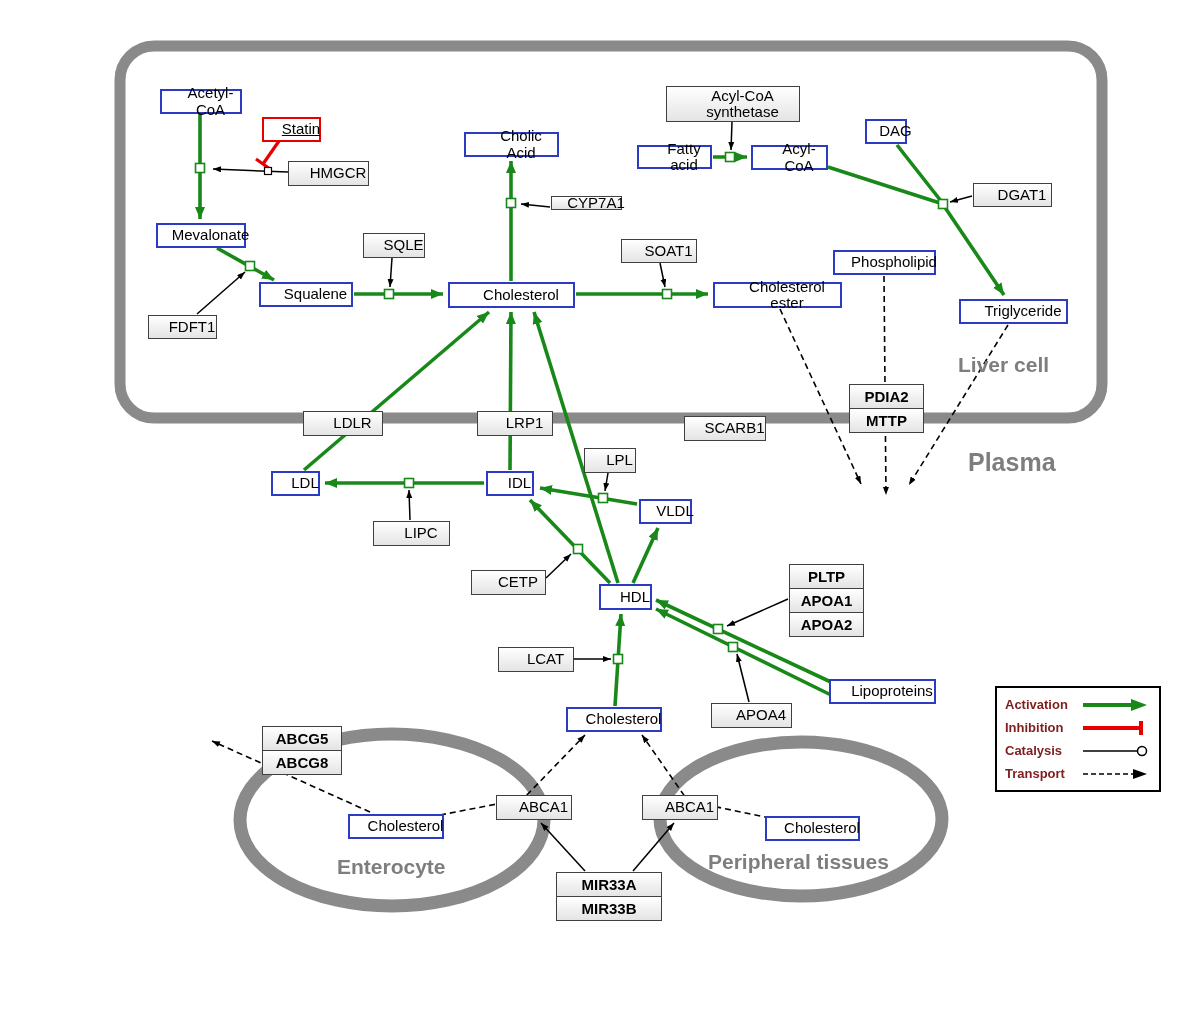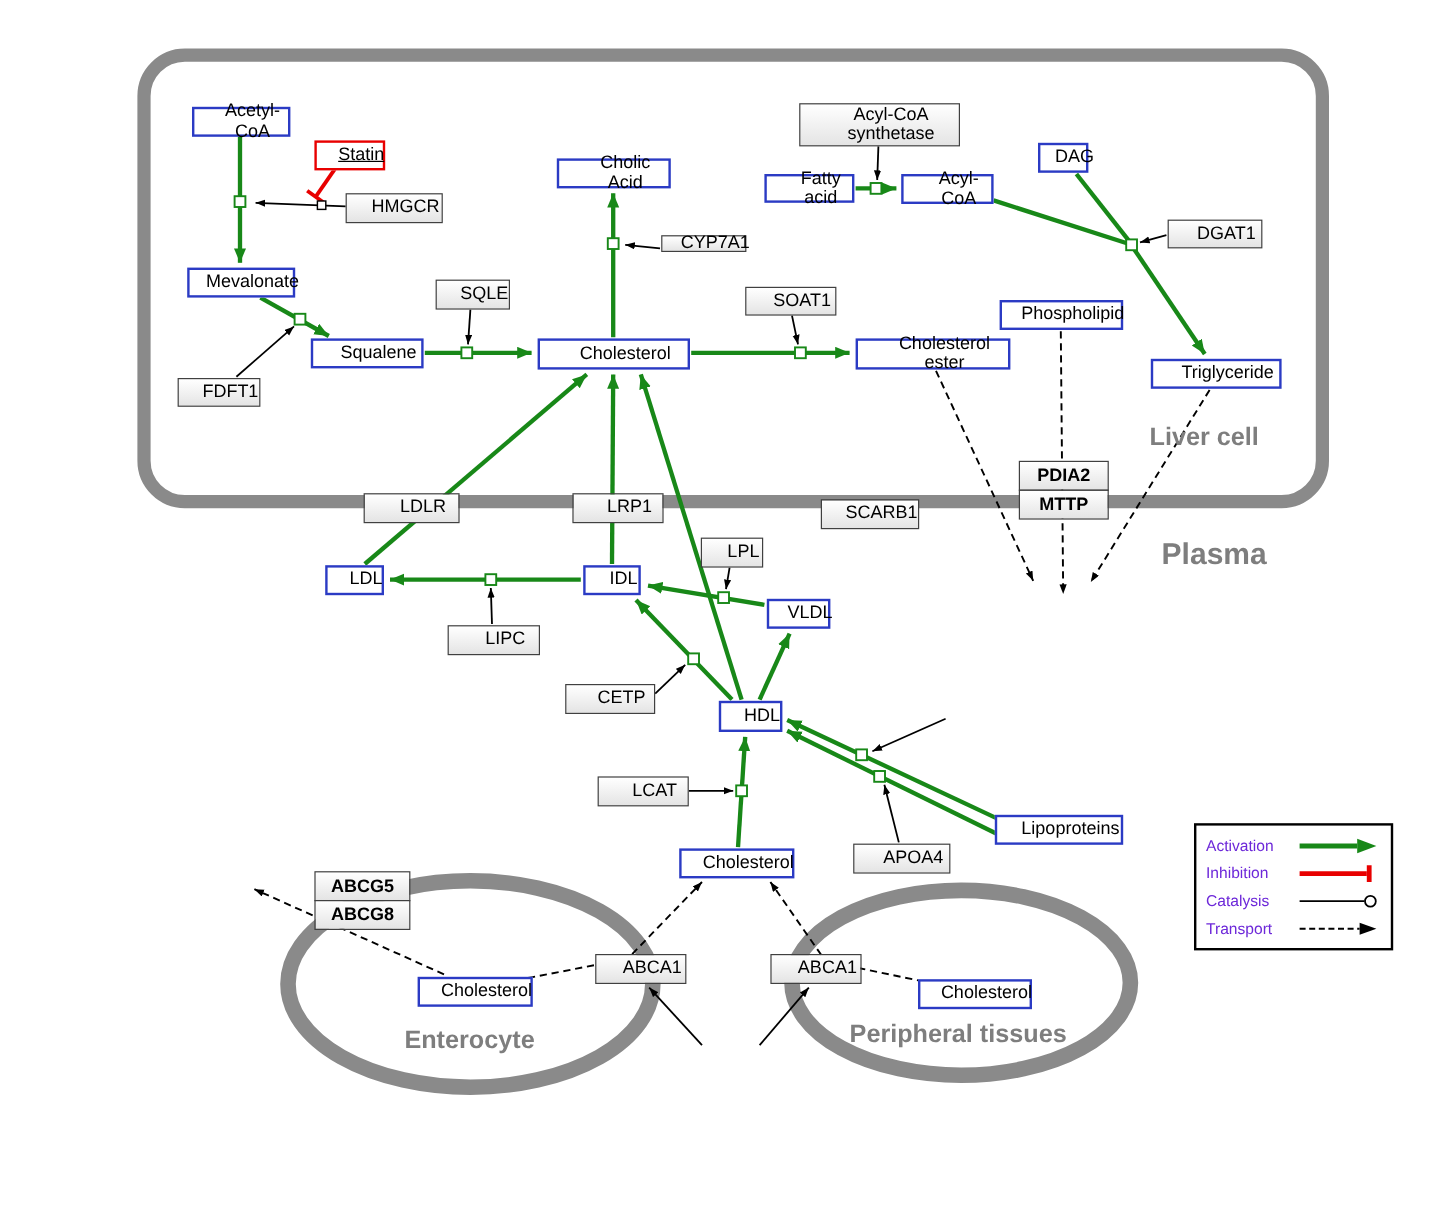--- a/index.html
+++ b/index.html
@@ -22,21 +22,21 @@
   .apo .row+.row{margin-top:-1px;}
   .apo .cell{width:83px;height:25px;display:flex;align-items:center;justify-content:center;
        font-size:15px;color:#000;background:linear-gradient(180deg,#fff,#e4e4e4);
        border:1px solid #404040;box-sizing:border-box;}
   .apo .cell+.cell{margin-left:-1px;}
   .clabel{position:absolute;color:#7e7e7e;font-weight:bold;white-space:nowrap;z-index:1;}
   .legend{position:absolute;left:995px;top:686px;width:166px;height:106px;border:2px solid #000;
        background:#fff;z-index:3;box-sizing:border-box;padding:6px 8px;display:flex;
        flex-direction:column;justify-content:space-between;}
   .lrow{display:flex;align-items:center;justify-content:space-between;height:21px;}
-  .lrow .ltext{font-size:13px;color:#6d28d9;}
+  .lrow .ltext{font-size:13px;color:#7f1d1d;font-weight:bold;}
   .ge{stroke:#188818;stroke-width:3.6;fill:none;}
   .ce{stroke:#000;stroke-width:1.5;fill:none;}
   .de{stroke:#000;stroke-width:1.6;fill:none;stroke-dasharray:6 4;}
   .re{stroke:#e80000;stroke-width:3.2;fill:none;}
   .rsq{fill:#fff;stroke:#188818;stroke-width:1.6;}
   .wsq{fill:#fff;stroke:#000;stroke-width:1.2;}
   .memb{fill:none;stroke:#8a8a8a;}
 </style>
 </head>
 <body>
@@ -162,34 +162,43 @@
 
   <div class="clabel" style="left:968px;top:448px;font-size:25px">Plasma</div>
   <div class="box met" style="left:271px;top:471px;width:49px;height:25px">LDL</div>
   <div class="box met" style="left:486px;top:471px;width:48px;height:25px">IDL</div>
   <div class="box" style="left:373px;top:521px;width:77px;height:25px">LIPC</div>
   <div class="box" style="left:584px;top:448px;width:52px;height:25px">LPL</div>
   <div class="box met" style="left:639px;top:499px;width:53px;height:25px">VLDL</div>
   <div class="box" style="left:471px;top:570px;width:75px;height:25px">CETP</div>
   <div class="box met" style="left:599px;top:584px;width:53px;height:26px">HDL</div>
   <div class="box" style="left:498px;top:647px;width:76px;height:25px">LCAT</div>
+  <div class="stack" style="left:789px;top:564px;width:75px">
+    <div class="cell">PLTP</div>
+    <div class="cell">APOA1</div>
+    <div class="cell">APOA2</div>
+  </div>
   <div class="box" style="left:711px;top:703px;width:81px;height:25px">APOA4</div>
   <div class="box met" style="left:829px;top:679px;width:107px;height:25px">Lipoproteins</div>
   <div class="box met" style="left:566px;top:707px;width:96px;height:25px">Cholesterol</div>
 
   <div class="stack" style="left:262px;top:726px;width:80px">
     <div class="cell">ABCG5</div>
     <div class="cell">ABCG8</div>
   </div>
   <div class="box met" style="left:348px;top:814px;width:96px;height:25px">Cholesterol</div>
   <div class="clabel" style="left:337px;top:855px;font-size:21px">Enterocyte</div>
   <div class="box" style="left:496px;top:795px;width:76px;height:25px">ABCA1</div>
   <div class="box" style="left:642px;top:795px;width:76px;height:25px">ABCA1</div>
   <div class="box met" style="left:765px;top:816px;width:95px;height:25px">Cholesterol</div>
   <div class="clabel" style="left:708px;top:850px;font-size:21px">Peripheral tissues</div>
+  <div class="stack" style="left:556px;top:872px;width:106px">
+    <div class="cell">MIR33A</div>
+    <div class="cell">MIR33B</div>
+  </div>
 
   <div class="legend">
     <div class="lrow">
       <span class="ltext">Activation</span>
       <svg width="70" height="16">
         <line x1="2" y1="8" x2="50" y2="8" stroke="#188818" stroke-width="4"></line>
         <path d="M50,2 L66,8 L50,14 Z" fill="#188818"></path>
       </svg>
     </div>
     <div class="lrow">

